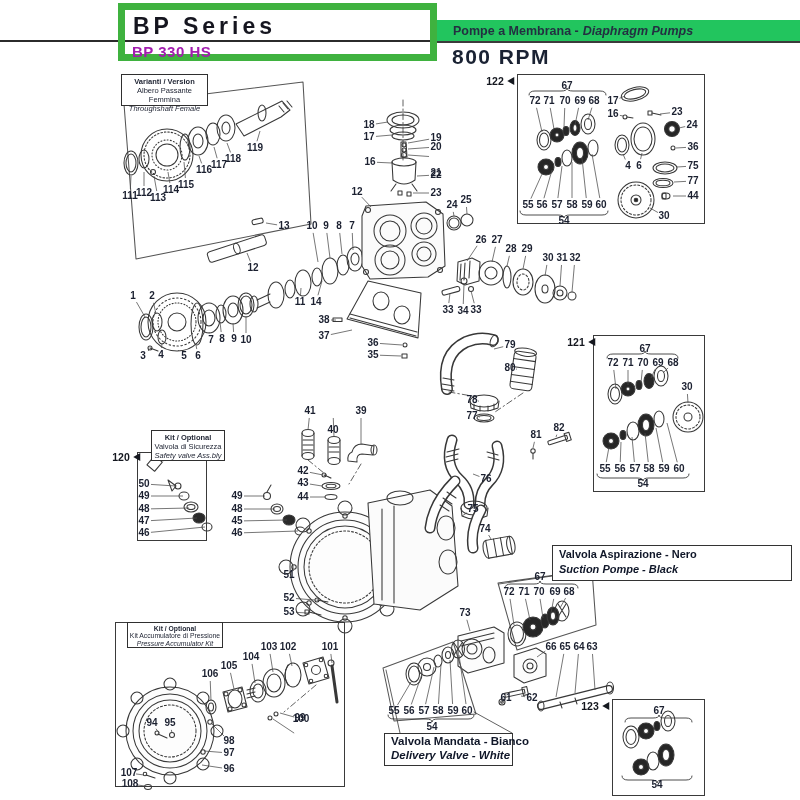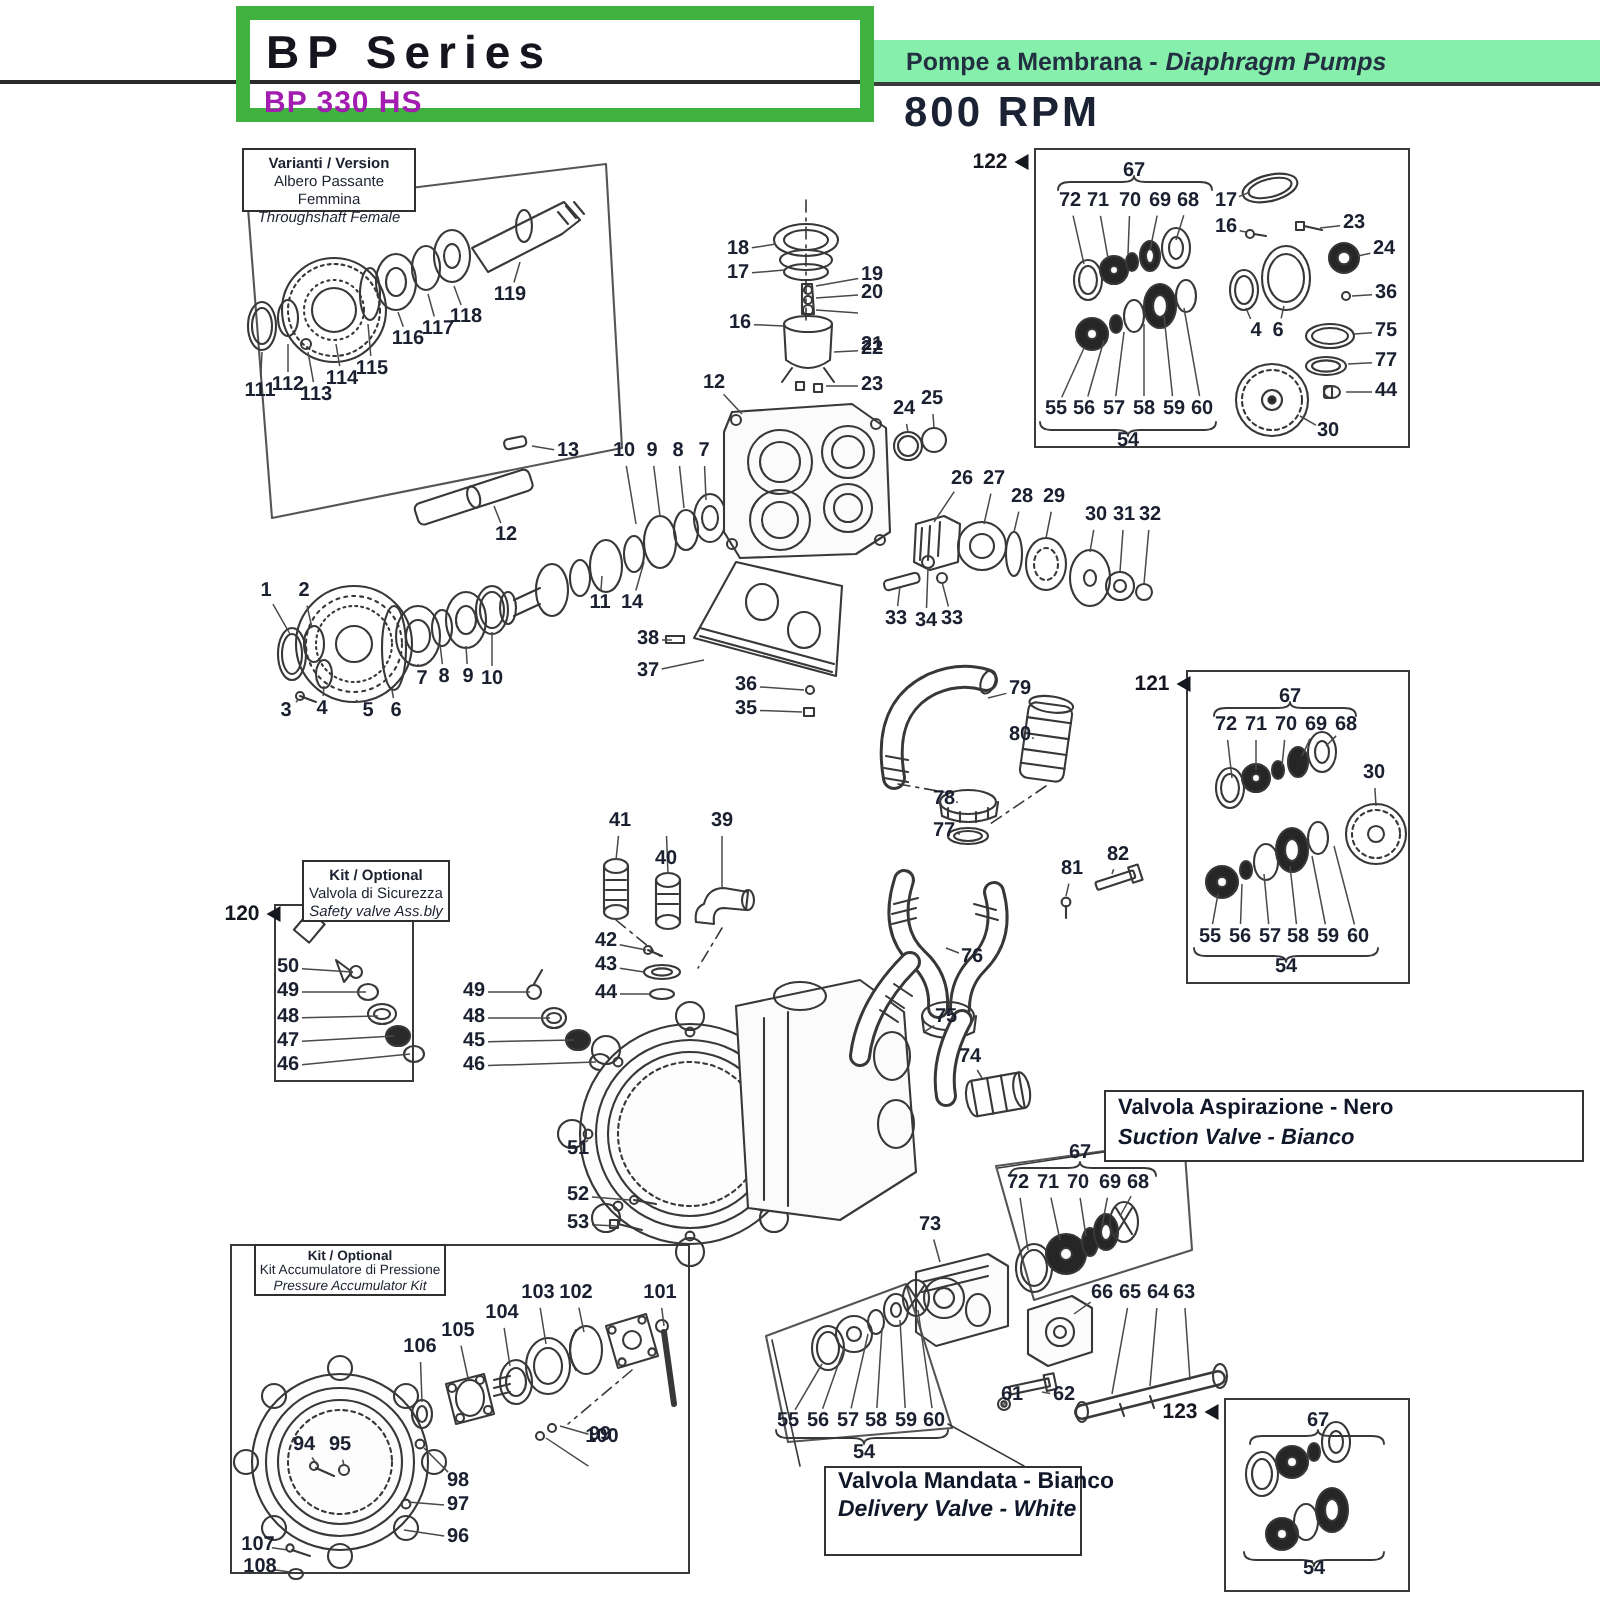--- a/index.html
+++ b/index.html
@@ -4,21 +4,21 @@
 <style>
   html,body{margin:0;padding:0;width:800px;height:800px;background:#fff;
     font-family:"Liberation Sans",sans-serif;overflow:hidden}
   #page{position:absolute;inset:0;width:800px;height:800px}
   svg{position:absolute;left:0;top:0}
   
   #top-divider{position:absolute;left:0;top:40px;width:434px;height:2px;background:#2b2b2b;z-index:5}
   #series-box{position:absolute;left:118px;top:3px;width:305px;height:44px;border:7px solid #3fb23f;background:transparent;z-index:6}
   #series-title{position:absolute;left:133px;top:13px;font-size:23px;font-weight:bold;letter-spacing:4px;color:#15151f;z-index:7}
   #model-code{position:absolute;left:132px;top:43px;font-size:15px;font-weight:bold;letter-spacing:.5px;color:#a21caf;z-index:7}
-  #sub-bar{position:absolute;left:437px;top:20px;width:363px;height:23px;background:#86efac;border-bottom:2px solid #3b3b3b;display:flex;align-items:center;padding-left:16px;box-sizing:border-box;font-size:12.5px;font-weight:bold;color:#233041;z-index:6}
+  #sub-bar{position:absolute;left:437px;top:20px;width:363px;height:23px;background:#22c55e;border-bottom:2px solid #3b3b3b;display:flex;align-items:center;padding-left:16px;box-sizing:border-box;font-size:12.5px;font-weight:bold;color:#233041;z-index:6}
   #sub-bar em{font-style:italic;margin-left:4px}
   #rpm-label{position:absolute;left:452px;top:45px;font-size:21px;font-weight:bold;letter-spacing:1.5px;color:#1a2233;z-index:6}
   
   .frame-box{position:absolute;border:1.4px solid #3a3a3a;z-index:2;box-sizing:border-box}
   .note-box{position:absolute;background:#fff;border:1.3px solid #2f2f2f;text-align:center;z-index:5;box-sizing:border-box;color:#1c2130;padding-top:2px}
   .note-box .l1{font-weight:bold}
   .note-box .l3{font-style:italic}
   .nb-sm{font-size:7.5px;line-height:9px}
   .nb-xs{font-size:6.8px;line-height:7.3px}
   .valve-box{position:absolute;background:#fff;border:1.8px solid #333;z-index:5;box-sizing:border-box;padding:1px 6px;color:#101729;white-space:nowrap}
@@ -611,23 +611,23 @@
     <div class="l2">Valvola di Sicurezza</div>
     <div class="l3">Safety valve Ass.bly</div>
   </div>
   <div class="note-box nb-xs" style="left:127px;top:622px;width:96px;height:26px">
     <div class="l1">Kit / Optional</div>
     <div class="l2">Kit Accumulatore di Pressione</div>
     <div class="l3">Pressure Accumulator Kit</div>
   </div>
   <div class="valve-box vb-lg" style="left:552px;top:545px;width:240px;height:36px">
     <div class="l1">Valvola Aspirazione - Nero</div>
-    <div class="l2">Suction Valve - Bianco</div>
+    <div class="l2">Suction Pompe - Black</div>
   </div>
-  <div class="valve-box vb-md" style="left:412px;top:733px;width:129px;height:45px">
+  <div class="valve-box vb-md" style="left:384px;top:733px;width:129px;height:33px">
     <div class="l1">Valvola Mandata - Bianco</div>
     <div class="l2">Delivery Valve - White</div>
   </div>
 
   <div id="callouts">
       <div class="callout" style="left: 130px; top: 196px;">111</div>
       <div class="callout" style="left: 144px; top: 193px;">112</div>
       <div class="callout" style="left: 158px; top: 198px;">113</div>
       <div class="callout" style="left: 171px; top: 190px;">114</div>
       <div class="callout" style="left: 186px; top: 185px;">115</div>

